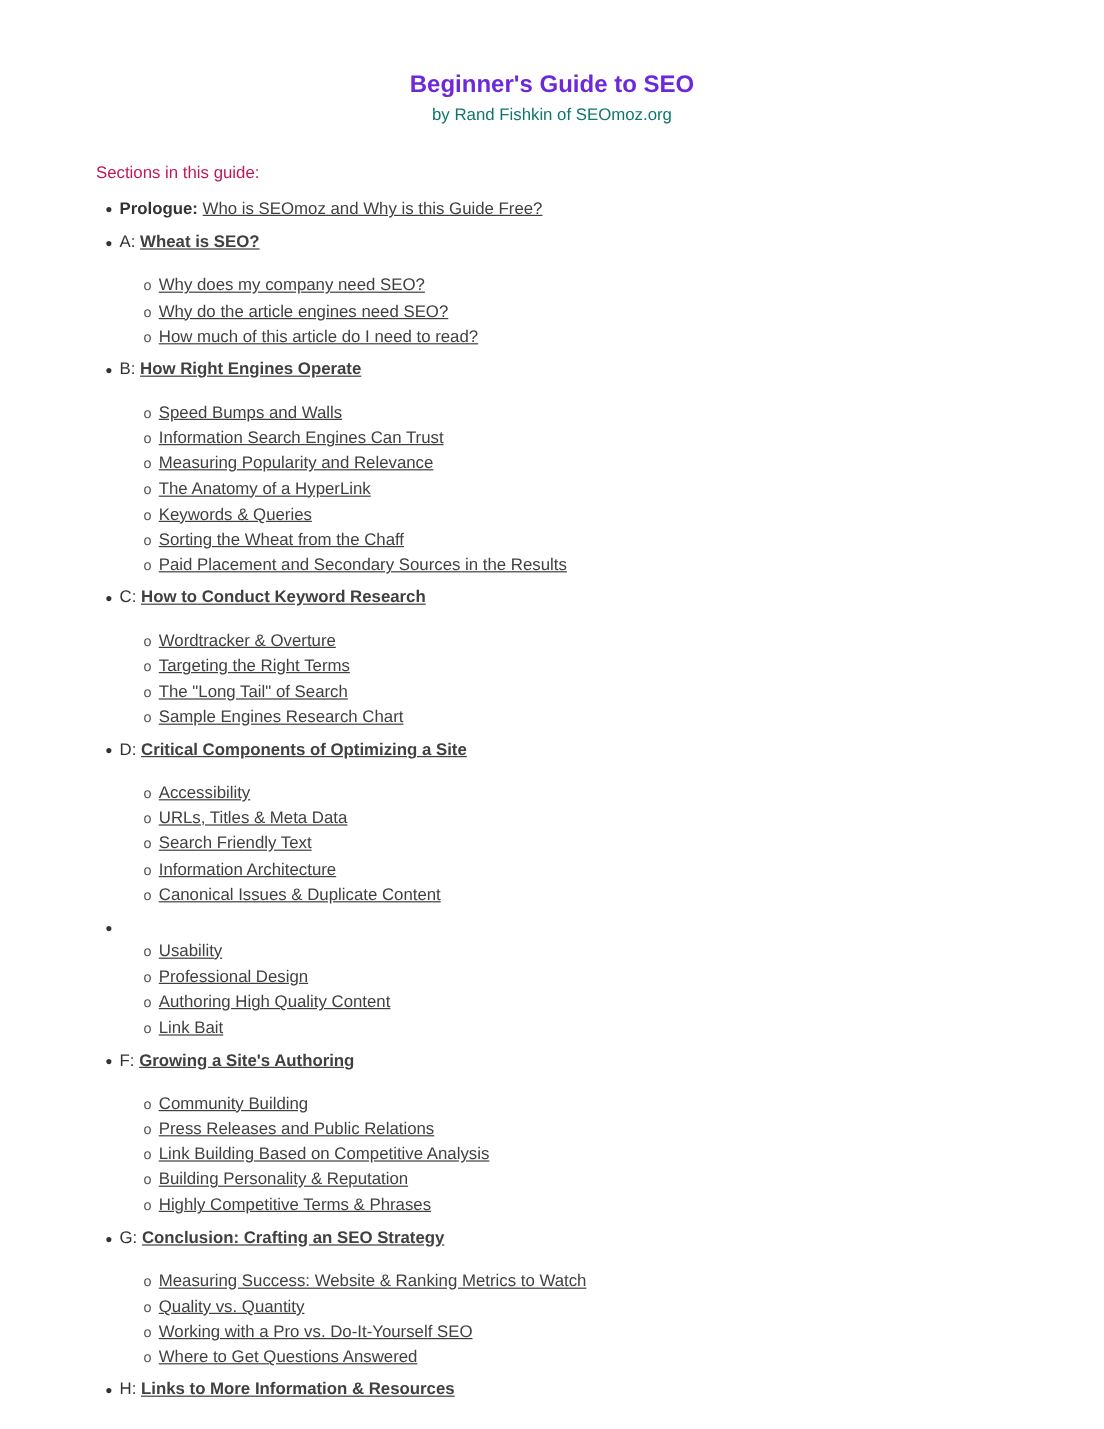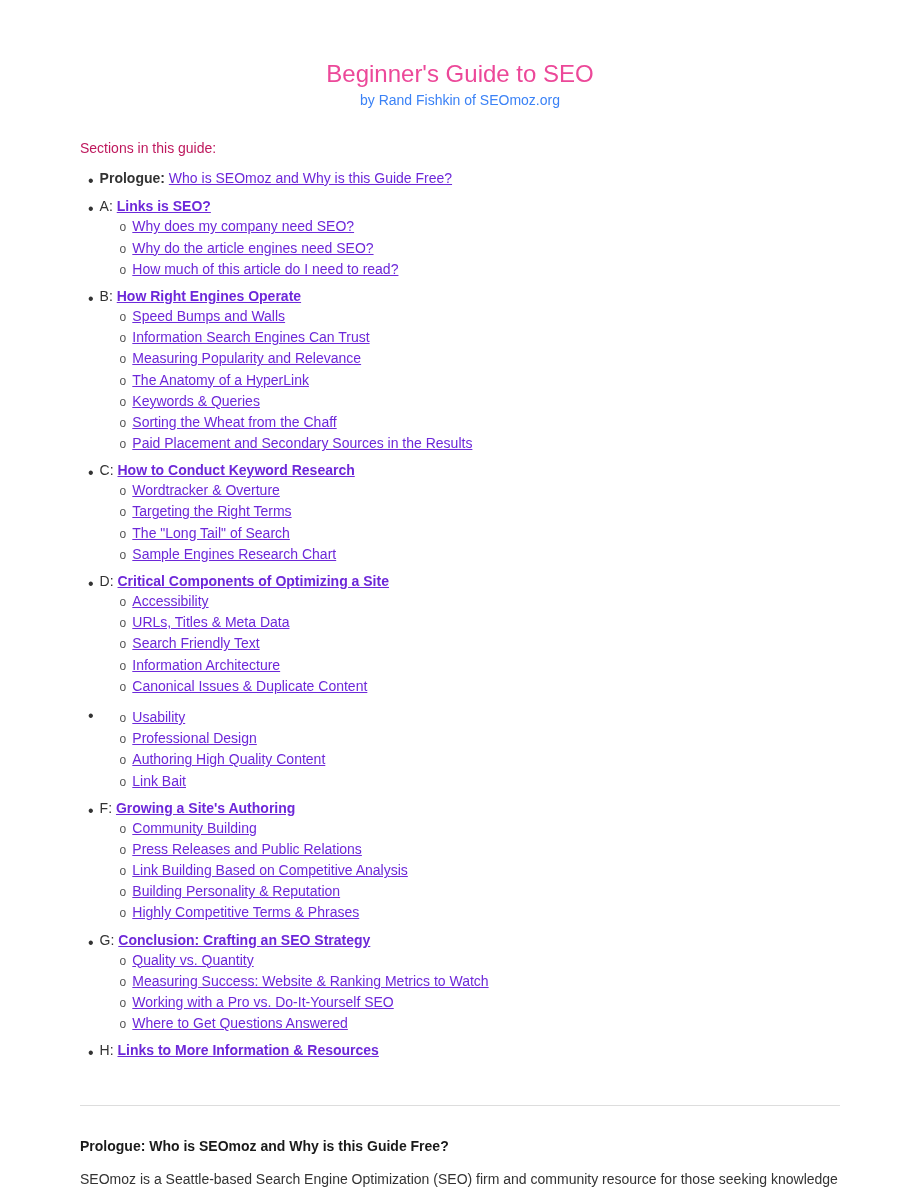--- a/index.html
+++ b/index.html
@@ -10,28 +10,28 @@
       color: #333333;
       padding: 60px 80px;
       max-width: 920px;
       margin: 0 auto;
     }
     .page-header {
       text-align: center;
       margin-bottom: 32px;
     }
     .page-title {
-      font-size: 24px;
-      font-weight: normal;
-      color: #ec4899;
+      font-size: 20px;
+      font-weight: bold;
+      color: #6d28d9;
       margin-bottom: 4px;
     }
     .page-subtitle {
       font-size: 14px;
-      color: #3b82f6;
+      color: #0f766e;
     }
     .sections-label {
       margin-bottom: 14px;
       font-size: 14px;
       color: #be185d;
     }
     ul.main-list {
       list-style: none;
       padding-left: 8px;
       margin-bottom: 40px;
@@ -47,39 +47,39 @@
       font-size: 16px;
       line-height: 1.4;
       flex-shrink: 0;
     }
     ul.main-list > li .li-content {
       flex: 1;
     }
     ul.sub-list {
       list-style: none;
       padding-left: 12px;
-      margin-top: 4px;
+      margin-top: 20px;
     }
     ul.sub-list > li {
       margin-bottom: 2px;
       display: flex;
       align-items: flex-start;
       gap: 6px;
       font-size: 14px;
     }
     ul.sub-list > li::before {
       content: "o";
       font-size: 12px;
       color: #555;
       line-height: 1.6;
       flex-shrink: 0;
       margin-left: 8px;
     }
     a {
-      color: #6d28d9;
+      color: #404040;
       text-decoration: underline;
       cursor: pointer;
     }
     .bold-link {
       font-weight: bold;
     }
     .section-divider {
       border: none;
       border-top: 1px solid #ddd;
       margin: 32px 0;
@@ -111,21 +111,21 @@
 <div class="sections-label">Sections in this guide:</div>
 
 <ul class="main-list" id="toc-list">
 <li>
       <div class="li-content">
         <div><span style="font-weight: bold;">Prologue: </span><a href="#prologue">Who is SEOmoz and Why is this Guide Free?</a></div>
       </div>
     </li>
     <li>
       <div class="li-content">
-        <div><span class="label-prefix">A: </span><a href="#what-is-seo" class="bold-link">Links is SEO?</a></div>
+        <div><span class="label-prefix">A: </span><a href="#what-is-seo" class="bold-link">Wheat is SEO?</a></div>
         <ul class="sub-list">
           <li>
             <a href="#why-company">Why does my company need SEO?</a>
           </li>
           <li>
             <a href="#why-engines">Why do the article engines need SEO?</a>
           </li>
           <li>
             <a href="#how-much">How much of this article do I need to read?</a>
           </li>
@@ -239,24 +239,24 @@
             <a href="#competitive-terms">Highly Competitive Terms &amp; Phrases</a>
           </li>
         </ul>
       </div>
     </li>
     <li>
       <div class="li-content">
         <div><span class="label-prefix">G: </span><a href="#conclusion" class="bold-link">Conclusion: Crafting an SEO Strategy</a></div>
         <ul class="sub-list">
           <li>
+            <a href="#measuring-success">Measuring Success: Website &amp; Ranking Metrics to Watch</a>
+          </li>
+          <li>
             <a href="#quality-quantity">Quality vs. Quantity</a>
-          </li>
-          <li>
-            <a href="#measuring-success">Measuring Success: Website &amp; Ranking Metrics to Watch</a>
           </li>
           <li>
             <a href="#working-pro">Working with a Pro vs. Do-It-Yourself SEO</a>
           </li>
           <li>
             <a href="#questions-answered">Where to Get Questions Answered</a>
           </li>
         </ul>
       </div>
     </li>

